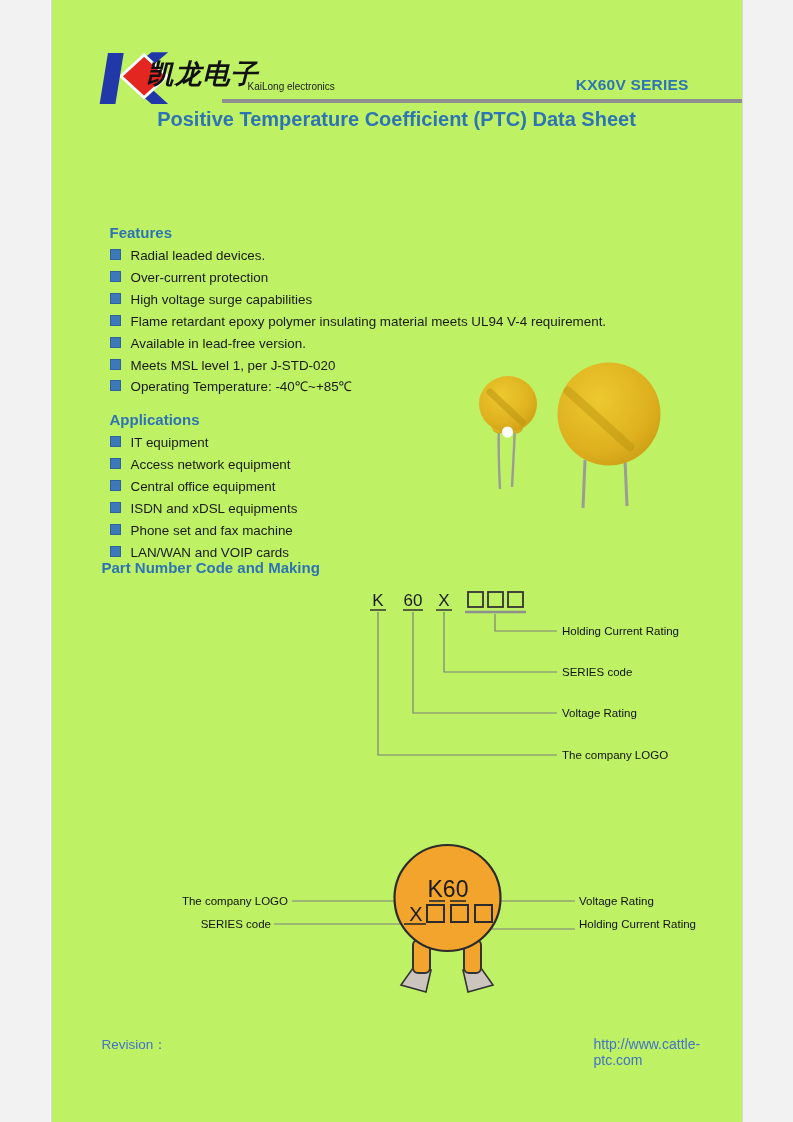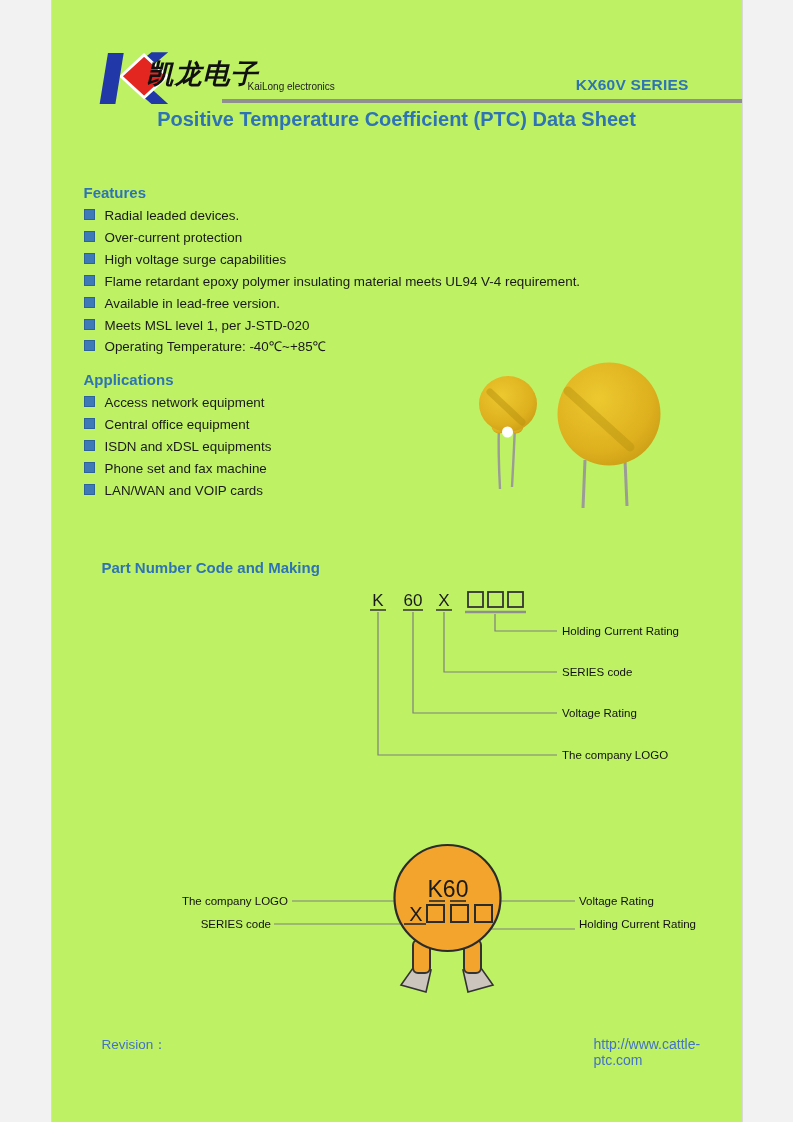--- a/index.html
+++ b/index.html
@@ -35,21 +35,21 @@
     position: absolute; left: 170px; top: 99px;
     width: 595px; height: 4px; background: #8f8f8f;
   }
   .doc-title {
     position: absolute; left: 0; top: 108px; width: 100%;
     text-align: center;
     font-size: 20px; font-weight: bold; color: #2E74B5;
   }
 
   
-  .section { position: absolute; left: 32px; }
+  .section { position: absolute; left: 58px; margin-top: 40px; }
   .sec-features { top: 184px; width: 620px; }
   .sec-applications { top: 371px; width: 420px; }
   .sec-heading {
     font-size: 15px; font-weight: bold; color: #2E74B5;
     margin-bottom: 7px;
   }
   ul.blist { list-style: none; }
   ul.blist li {
     display: flex; align-items: flex-start;
     margin-bottom: 7.5px;
@@ -141,20 +141,24 @@
           <span class="bullet"></span>
           <span class="item-text">Operating Temperature: -40℃~+85℃</span>
         </li>
       </ul>
   </div>
 
   <div class="section sec-applications">
     <div class="sec-heading">Applications</div>
     <ul class="blist">
 
+        <li>
+          <span class="bullet"></span>
+          <span class="item-text">IT equipment</span>
+        </li>
 
         <li>
           <span class="bullet"></span>
           <span class="item-text">Access network equipment</span>
         </li>
 
         <li>
           <span class="bullet"></span>
           <span class="item-text">Central office equipment</span>
         </li>

